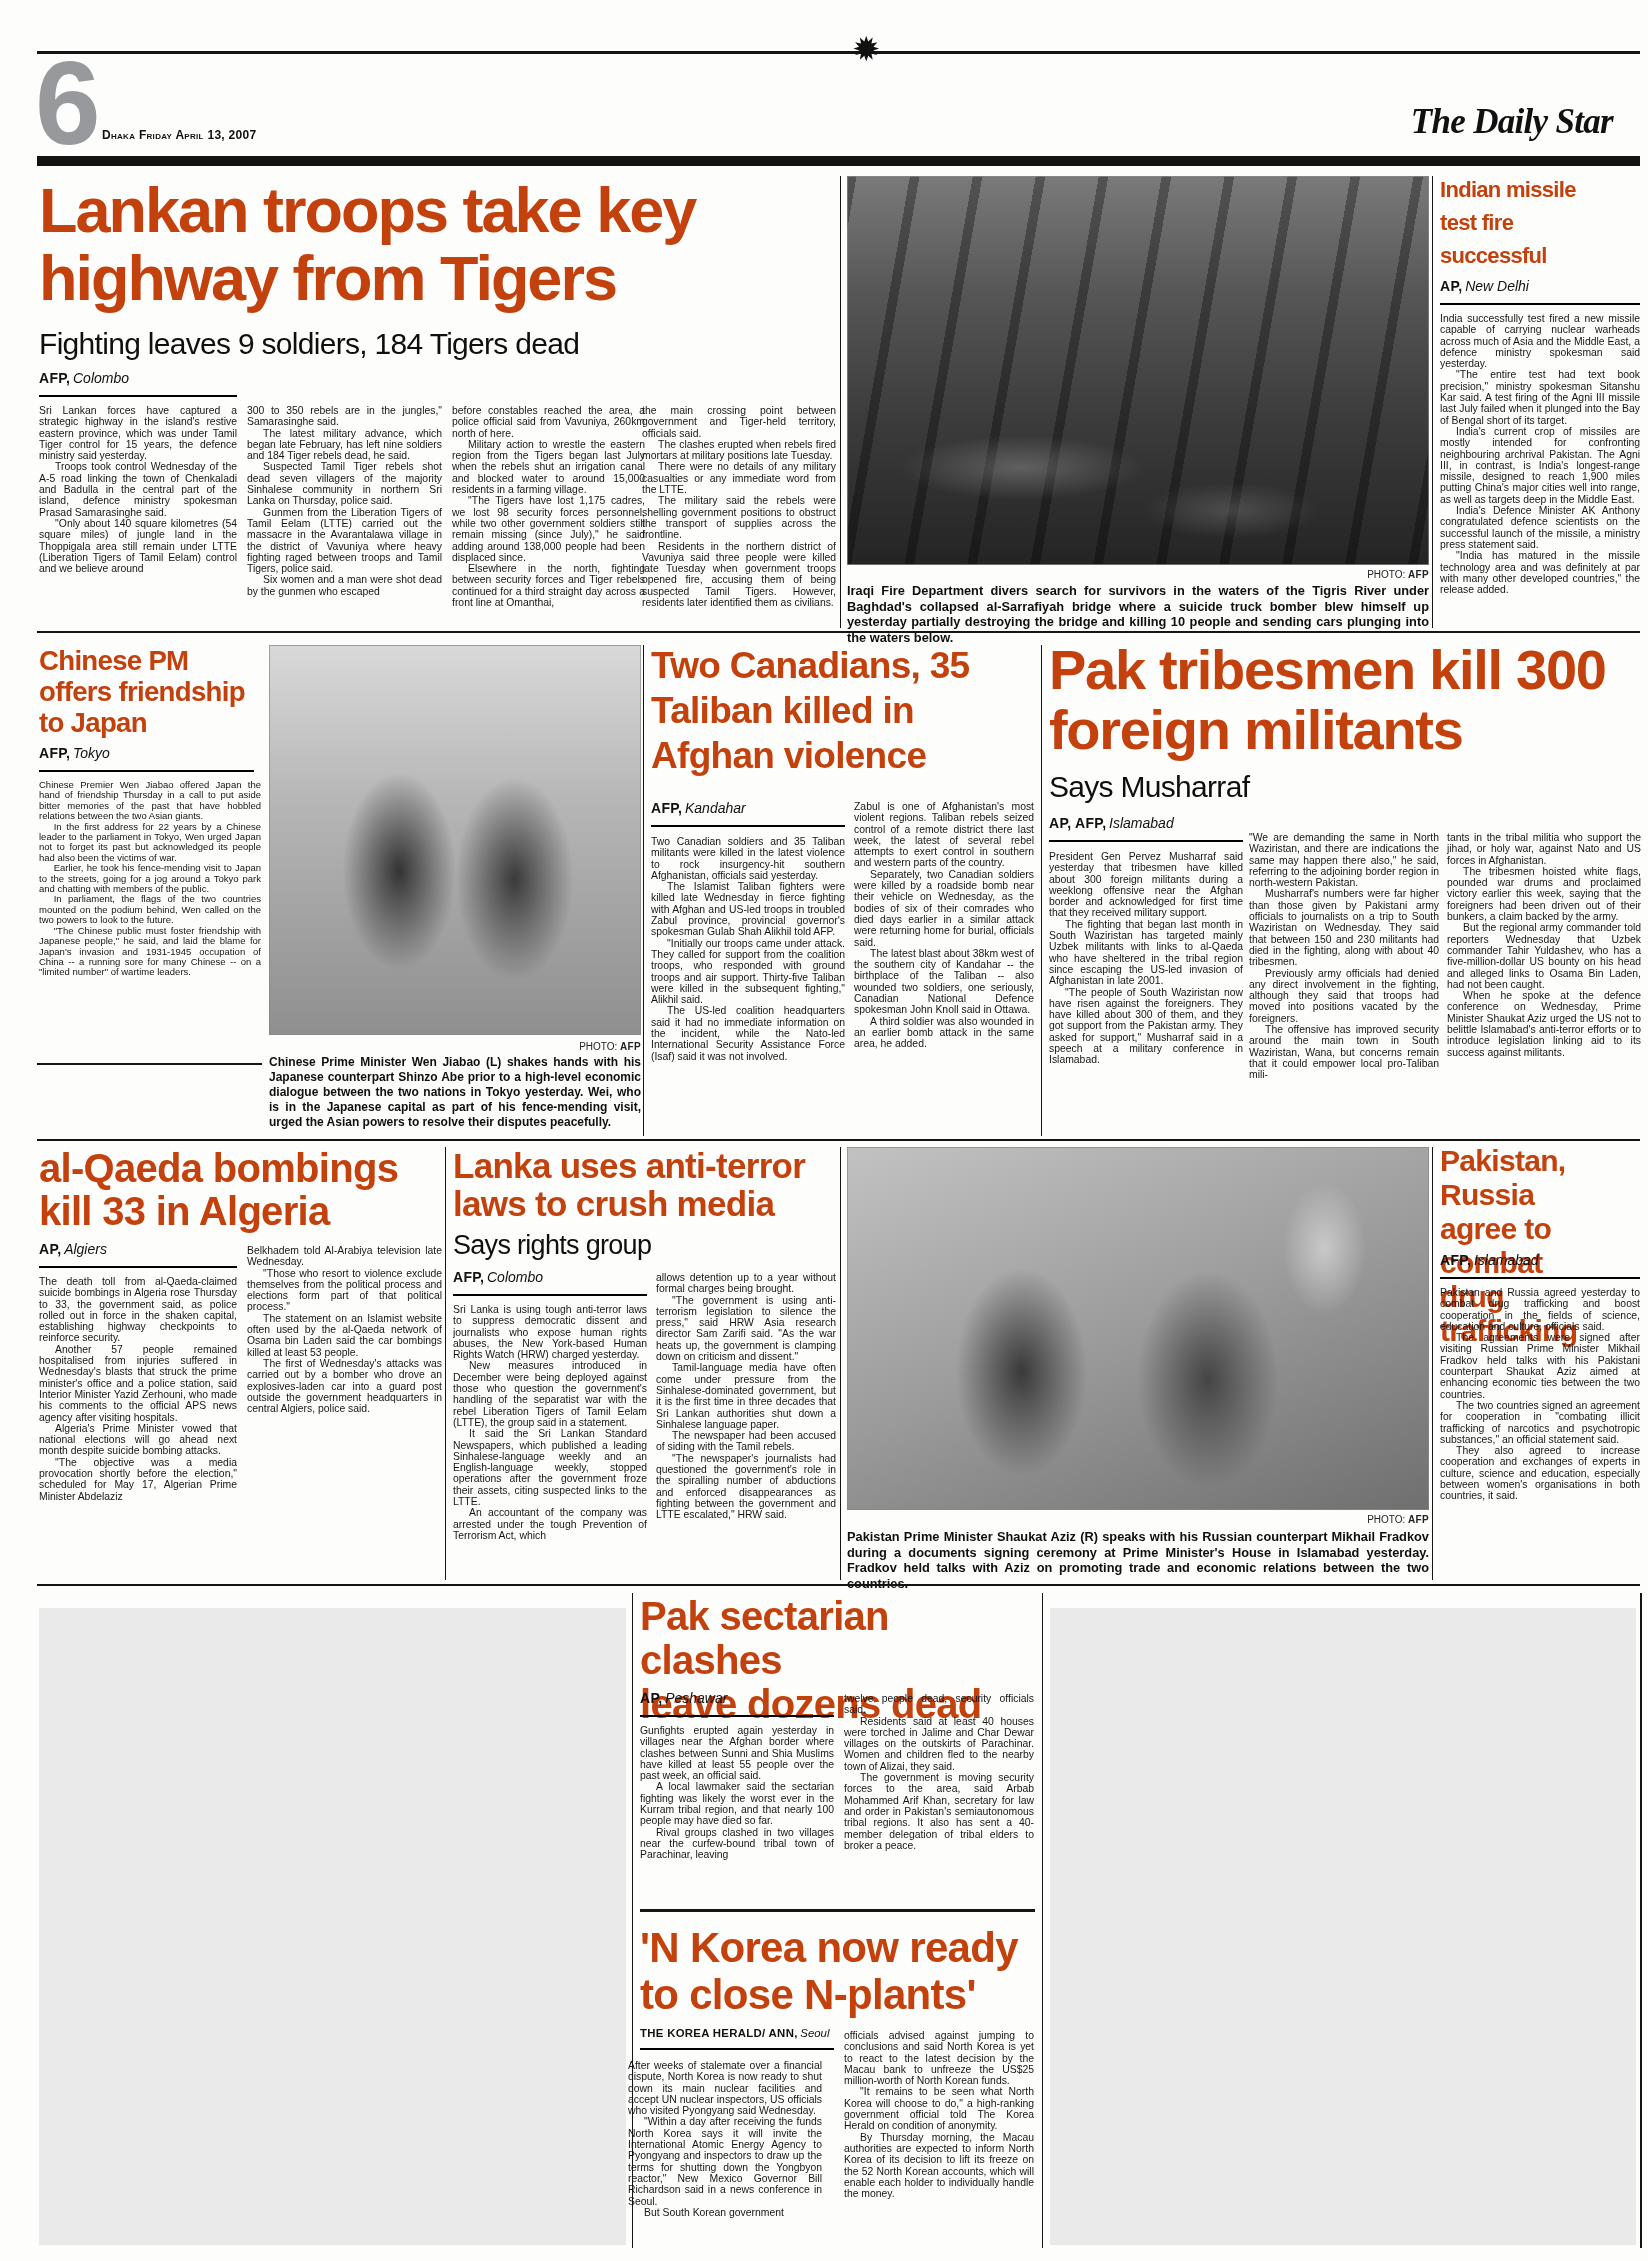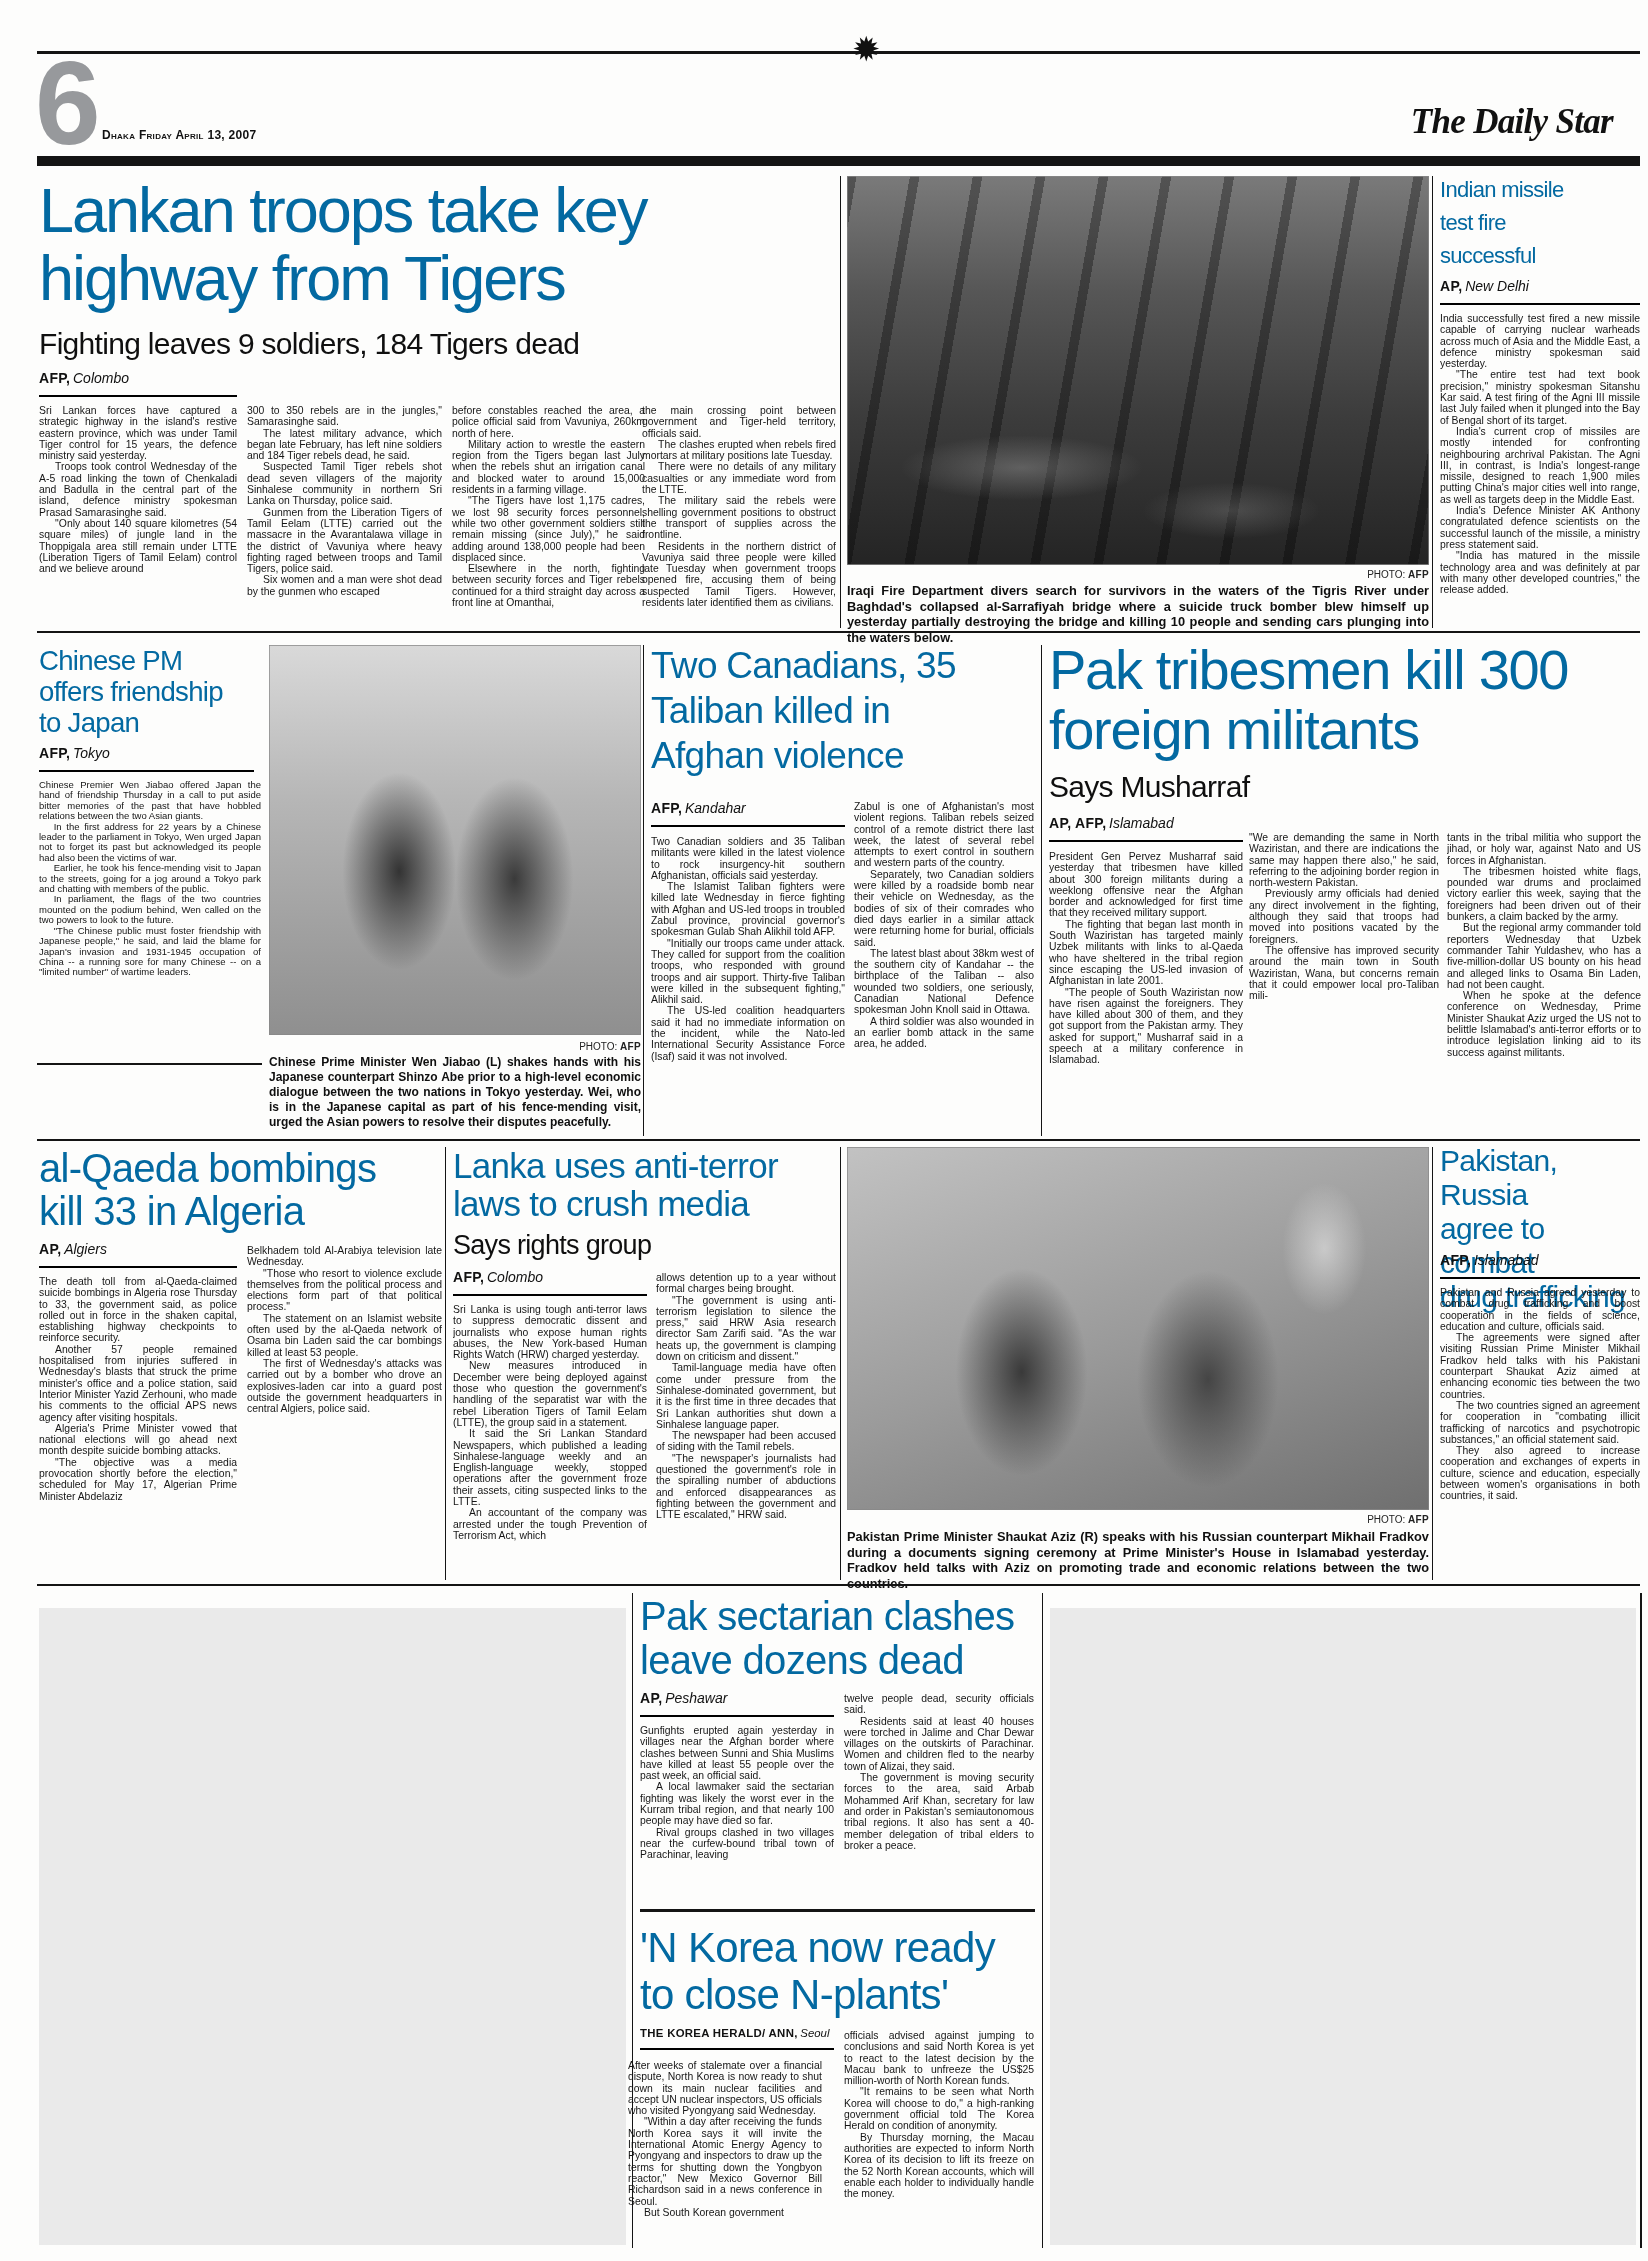--- a/index.html
+++ b/index.html
@@ -1,19 +1,19 @@
 <!DOCTYPE html>
 <html style="font-size:10.8px"><head>
 <meta charset="utf-8">
 <style>
   html,body{margin:0;padding:0;background:#d6d6d6;}
   #page{position:relative;width:1648px;height:2261px;background:#fdfdfc;font-family:"Liberation Sans",sans-serif;color:#111;overflow:hidden;}
   .abs{position:absolute;}
   .rule{background:#141414;}
-  .h{font-weight:400;letter-spacing:-1.3px;white-space:pre-line;color:#0369a1;}
+  .h{font-weight:700;letter-spacing:-1.3px;white-space:pre-line;color:#c2410c;}
   .sub{font-weight:400;letter-spacing:-0.7px;color:#0f0f0f;white-space:pre-line;}
   .byline{font-size:14px;border-bottom:2px solid #000000;padding-bottom:9px;}
   .agency{font-weight:700;letter-spacing:0.3px;}
   .place{font-style:italic;margin-left:2.7px;}
   .body{font-size:10.4px;line-height:11.3px;text-align:justify;overflow:hidden;color:#151515;}
   .body p{margin:0;text-indent:1.55em;}
   .body p:first-child{text-indent:0;}
   .fs-ch{font-size:9.5px;line-height:10.4px;}
   .caption{font-weight:700;font-size:12.8px;line-height:15.5px;text-align:justify;color:#0f0f0f;}
   .credit{font-size:10px;text-align:right;color:#222;}
@@ -166,20 +166,21 @@
     <div class="abs byline" style="left:1049px;top:815px;width:194px;">
       <span class="agency">AP, AFP,</span><span class="place">Islamabad</span>
     </div>
     <div class="abs body" style="left:1049px;top:851px;width:194px;height:282px;">
         <p>President Gen Pervez Musharraf said yesterday that tribesmen have killed about 300 foreign militants during a weeklong offensive near the Afghan border and acknowledged for first time that they received military support.</p>
         <p>The fighting that began last month in South Waziristan has targeted mainly Uzbek militants with links to al-Qaeda who have sheltered in the tribal region since escaping the US-led invasion of Afghanistan in late 2001.</p>
         <p>"The people of South Waziristan now have risen against the foreigners. They have killed about 300 of them, and they got support from the Pakistan army. They asked for support," Musharraf said in a speech at a military conference in Islamabad.</p>
       </div>
     <div class="abs body" style="left:1249px;top:832px;width:190px;height:301px;">
         <p>"We are demanding the same in North Waziristan, and there are indications the same may happen there also," he said, referring to the adjoining border region in north-western Pakistan.</p>
+        <p>Musharraf's numbers were far higher than those given by Pakistani army officials to journalists on a trip to South Waziristan on Wednesday. They said that between 150 and 230 militants had died in the fighting, along with about 40 tribesmen.</p>
         <p>Previously army officials had denied any direct involvement in the fighting, although they said that troops had moved into positions vacated by the foreigners.</p>
         <p>The offensive has improved security around the main town in South Waziristan, Wana, but concerns remain that it could empower local pro-Taliban mili-</p>
       </div>
     <div class="abs body" style="left:1447px;top:832px;width:194px;height:301px;">
         <p>tants in the tribal militia who support the jihad, or holy war, against Nato and US forces in Afghanistan.</p>
         <p>The tribesmen hoisted white flags, pounded war drums and proclaimed victory earlier this week, saying that the foreigners had been driven out of their bunkers, a claim backed by the army.</p>
         <p>But the regional army commander told reporters Wednesday that Uzbek commander Tahir Yuldashev, who has a five-million-dollar US bounty on his head and alleged links to Osama Bin Laden, had not been caught.</p>
         <p>When he spoke at the defence conference on Wednesday, Prime Minister Shaukat Aziz urged the US not to belittle Islamabad's anti-terror efforts or to introduce legislation linking aid to its success against militants.</p>
       </div>
   </section>

